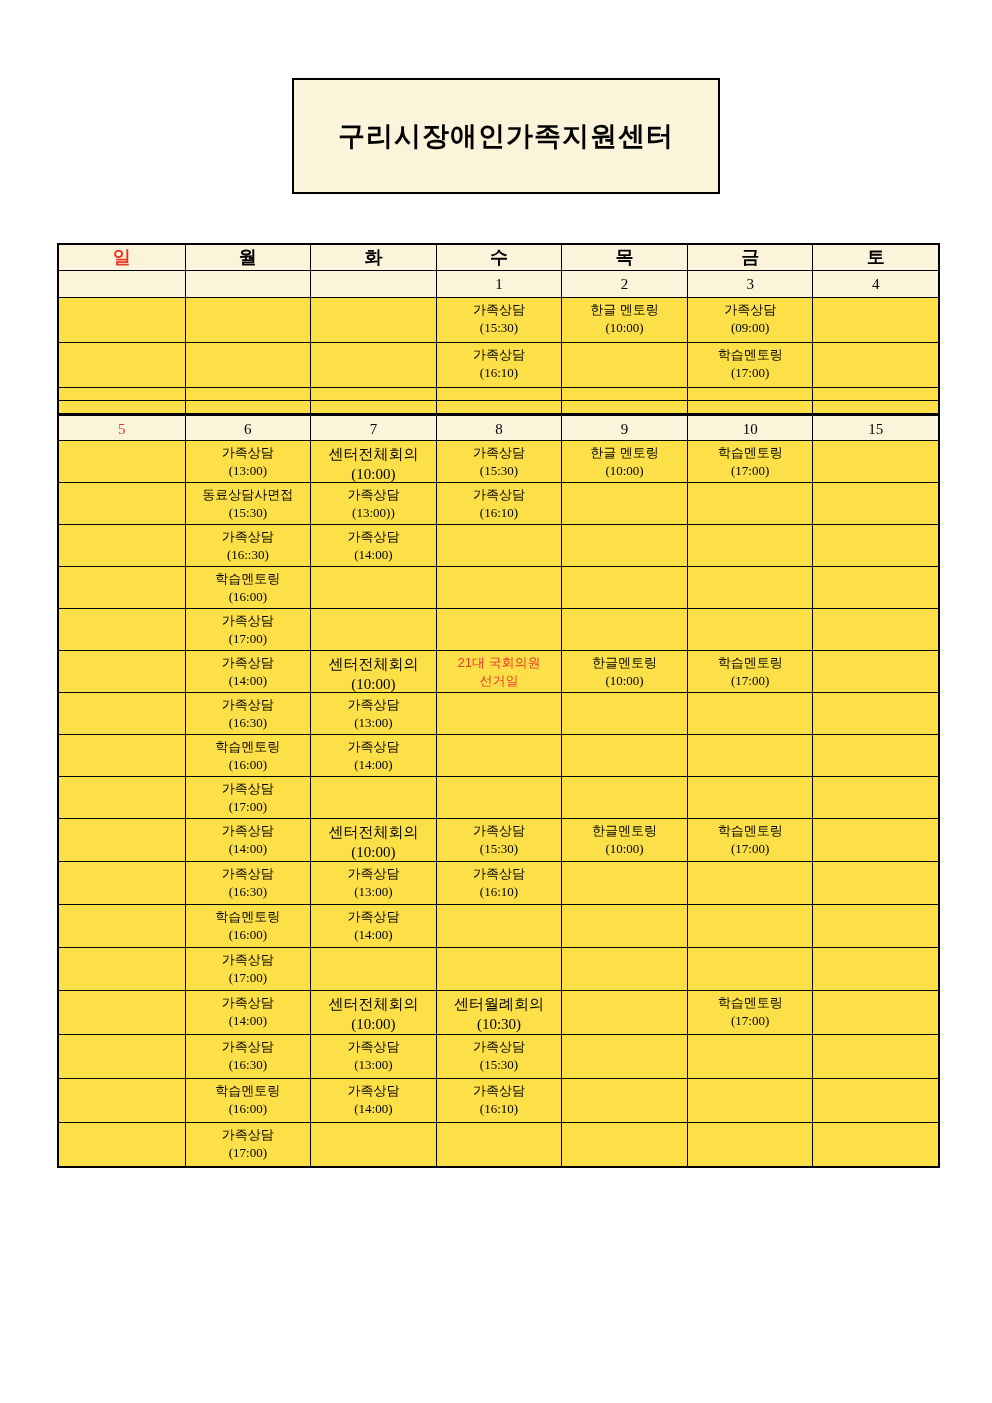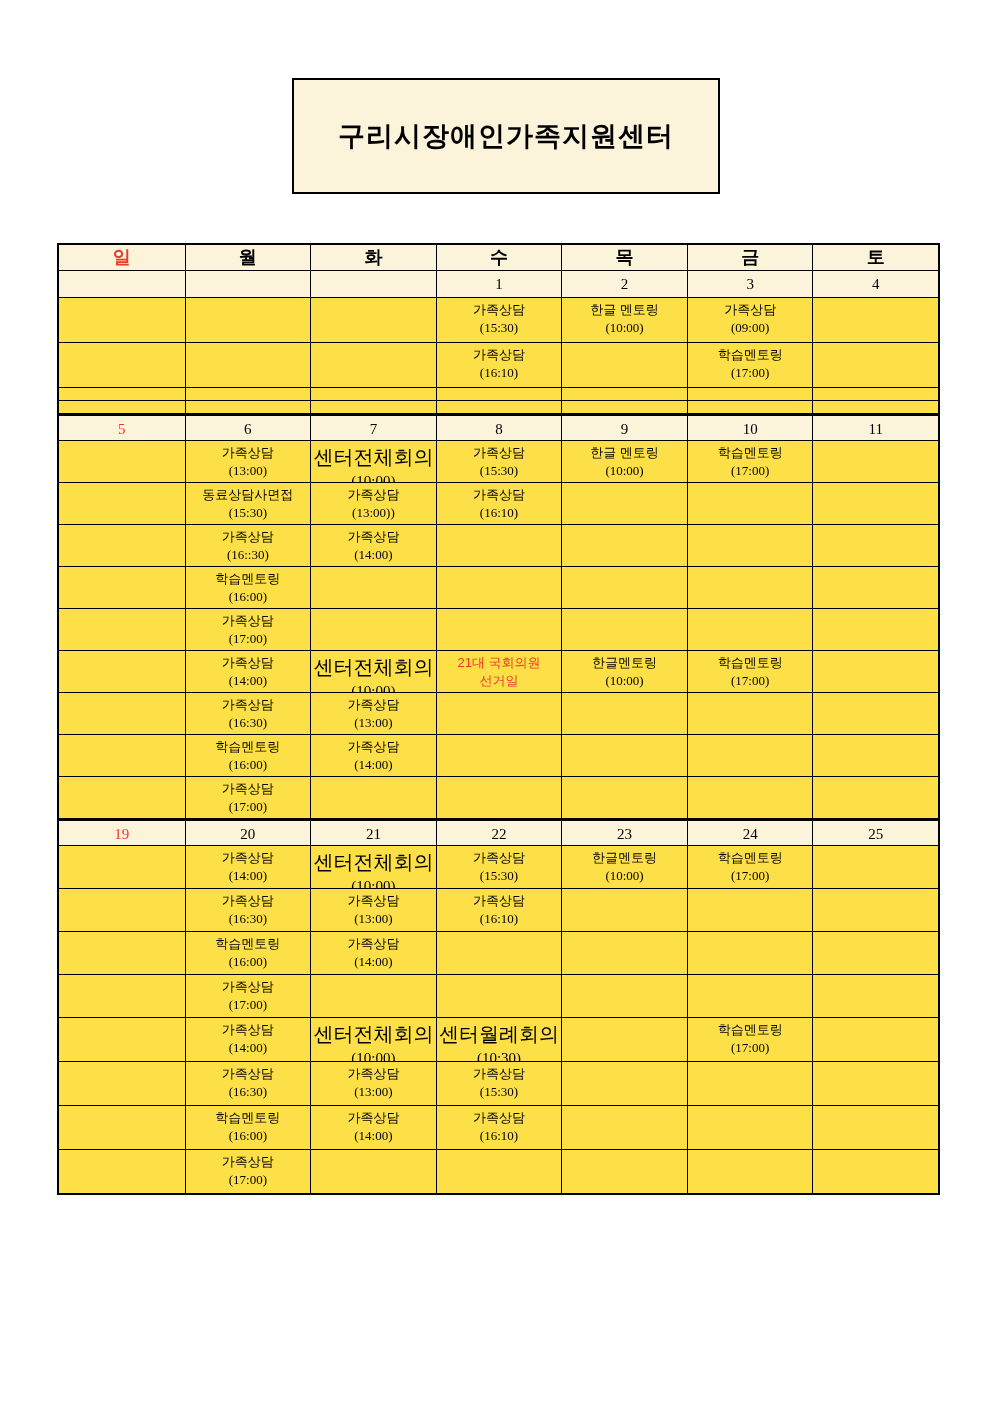--- a/index.html
+++ b/index.html
@@ -43,21 +43,21 @@
   }
   .dcell.red{color:var(--red);}
   
   .content-row{background:#fde047;}
   .cell{
     display:flex;flex-direction:column;align-items:center;
     justify-content:flex-start;padding-top:3px;line-height:1.35;
   }
   .l1{font-size:13px;}
   .l2{font-size:13px;font-family:"Liberation Serif",serif;margin-top:0;}
-  .big .l1{font-size:20px;}
+  .big .l1{font-size:15px;}
   .big .l2{font-size:15px;}
   .red-cell .l1,.red-cell .l2{
     color:var(--red);font-weight:normal;
     font-family:"Liberation Sans",sans-serif;font-size:13px;
   }
 </style>
 </head>
 <body>
 
 <div class="title-box">
@@ -134,21 +134,21 @@
       <div class="cell"></div>
       <div class="cell"></div>
     </div>
     <div class="cal-row date-row thick">
       <div class="dcell red">5</div>
       <div class="dcell">6</div>
       <div class="dcell">7</div>
       <div class="dcell">8</div>
       <div class="dcell">9</div>
       <div class="dcell">10</div>
-      <div class="dcell">11</div>
+      <div class="dcell">15</div>
     </div>
     <div class="cal-row content-row" style="height: 42px;">
       <div class="cell"></div>
       <div class="cell">
         <div class="l1">가족상담</div>
         <div class="l2">(13:00)</div>
       </div>
       <div class="cell big">
         <div class="l1">센터전체회의</div>
         <div class="l2">(10:00)</div>
@@ -283,29 +283,20 @@
       <div class="cell">
         <div class="l1">가족상담</div>
         <div class="l2">(17:00)</div>
       </div>
       <div class="cell"></div>
       <div class="cell"></div>
       <div class="cell"></div>
       <div class="cell"></div>
       <div class="cell"></div>
     </div>
-    <div class="cal-row date-row thick">
-      <div class="dcell red">19</div>
-      <div class="dcell">20</div>
-      <div class="dcell">21</div>
-      <div class="dcell">22</div>
-      <div class="dcell">23</div>
-      <div class="dcell">24</div>
-      <div class="dcell">25</div>
-    </div>
     <div class="cal-row content-row" style="height: 43px;">
       <div class="cell"></div>
       <div class="cell">
         <div class="l1">가족상담</div>
         <div class="l2">(14:00)</div>
       </div>
       <div class="cell big">
         <div class="l1">센터전체회의</div>
         <div class="l2">(10:00)</div>
       </div>

